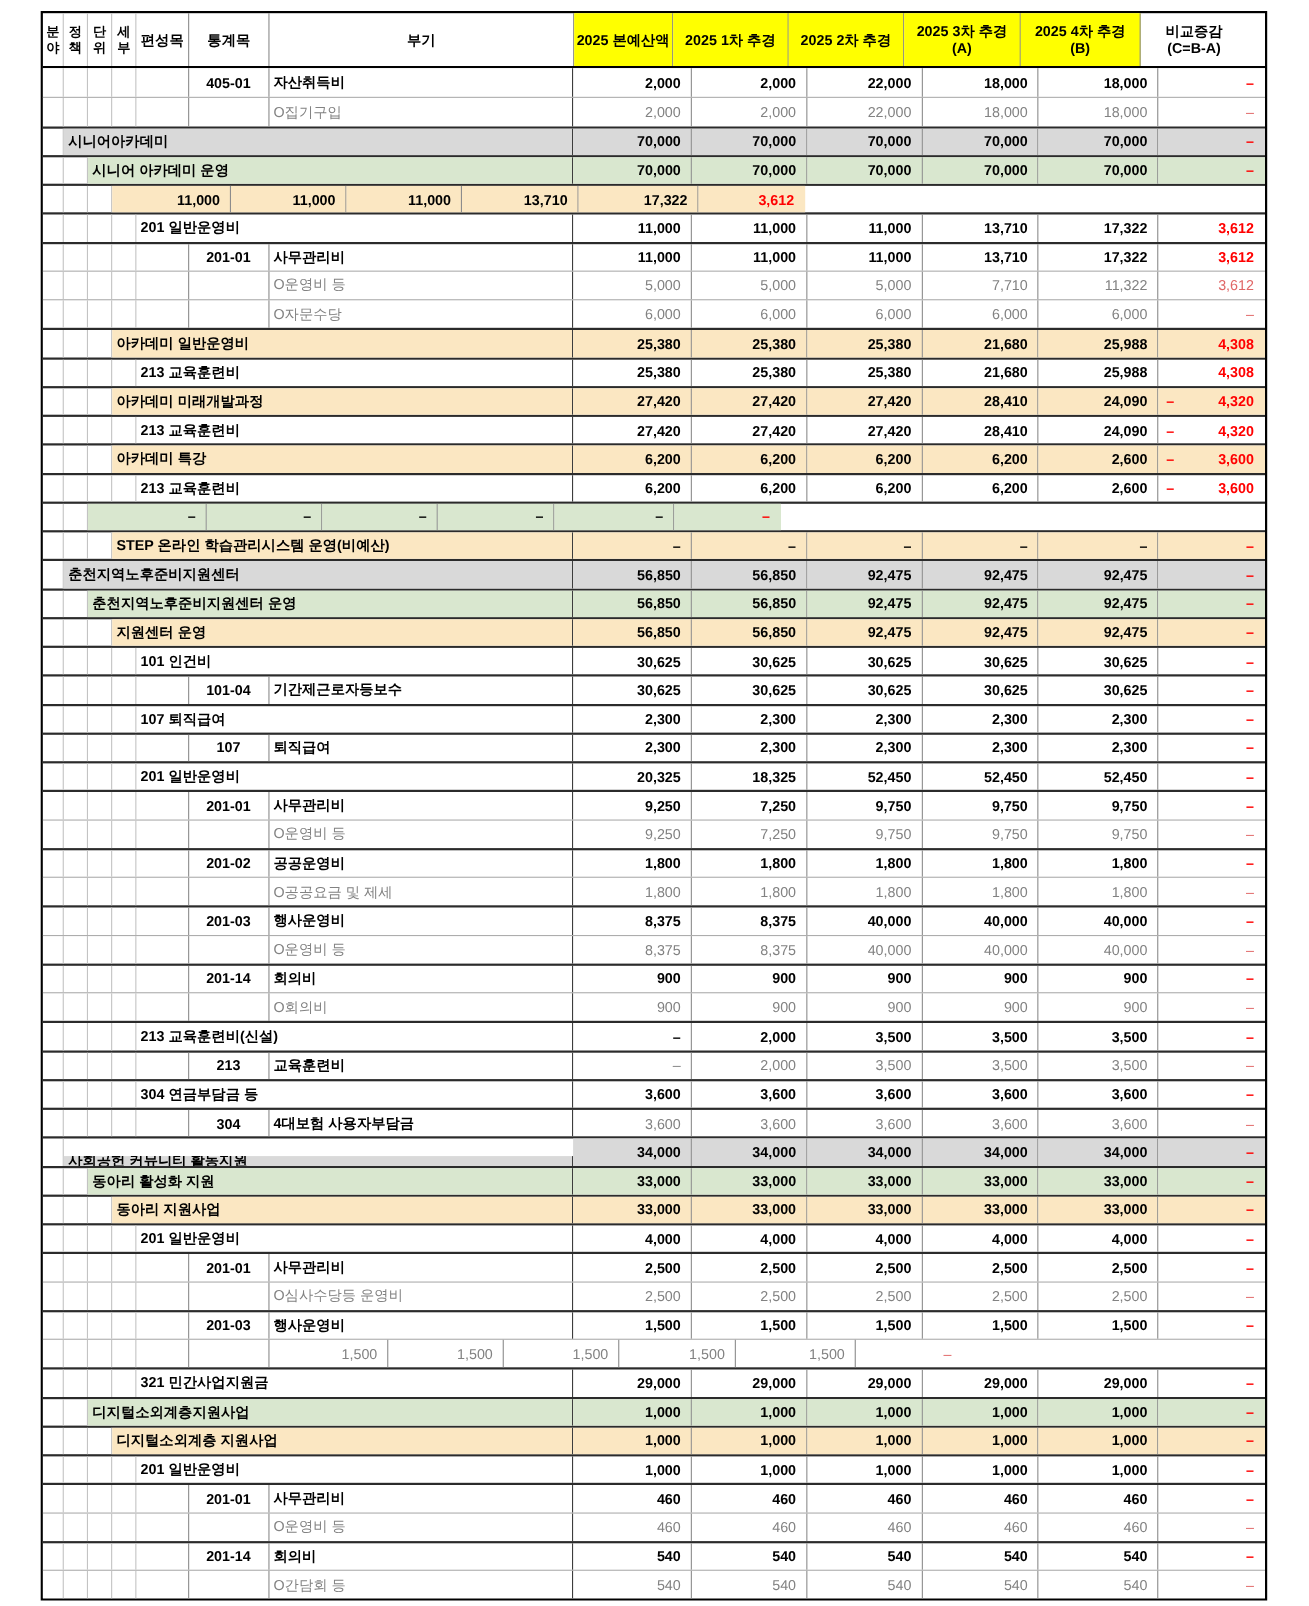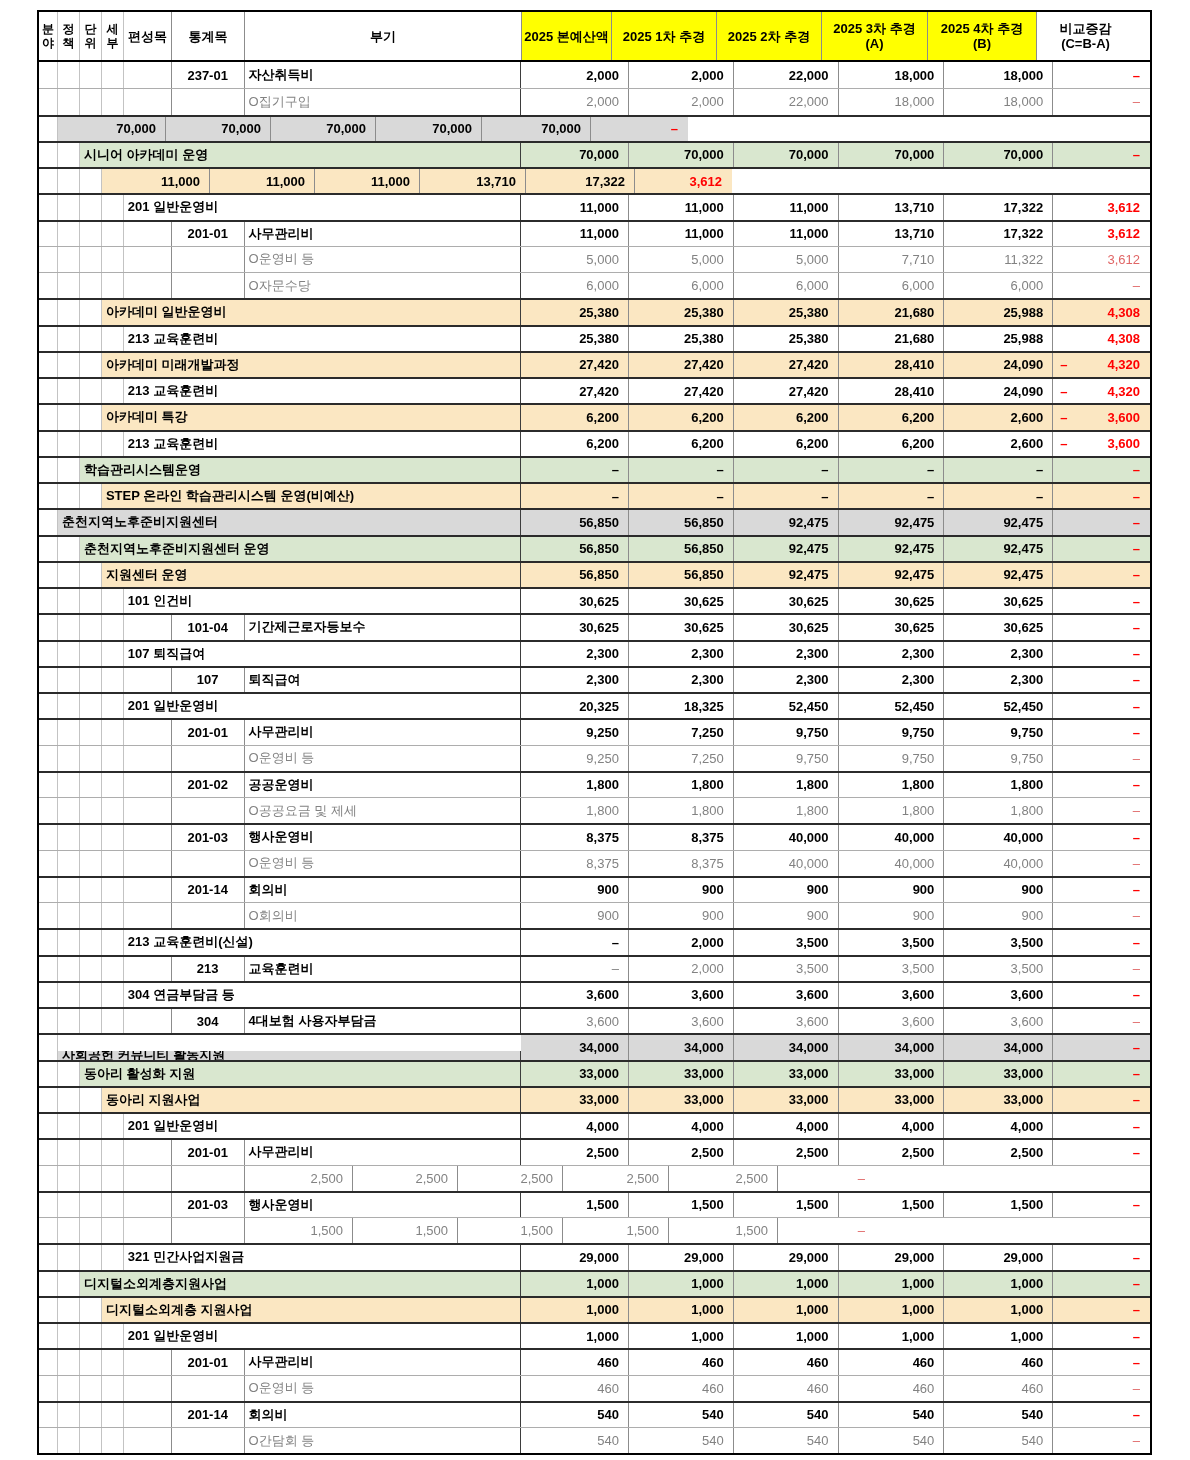--- a/index.html
+++ b/index.html
@@ -78,21 +78,21 @@
           <div class="">(C=B-A)</div>
         </div>
       </div>
     <div class="tbody">
         <div class="row">
           <div class="c lite" style="width: 19px;"></div>
           <div class="c lite" style="width: 22px;"></div>
           <div class="c lite" style="width: 22px;"></div>
           <div class="c lite" style="width: 22px;"></div>
           <div class="c" style="width: 48px;"></div>
-          <div class="c code" style="width: 73px;">237-01</div>
+          <div class="c code" style="width: 73px;">405-01</div>
           <div class="c label lastdiv" style="width: 277px;">자산취득비</div>
           <div class="c num" style="width: 108px;">2,000</div>
           <div class="c num" style="width: 105px;">2,000</div>
           <div class="c num" style="width: 105px;">22,000</div>
           <div class="c num" style="width: 106px;">18,000</div>
           <div class="c num" style="width: 109px;">18,000</div>
           <div class="c diff" style="width: 97px;">
             <div class="">–</div>
           </div>
         </div>
@@ -108,20 +108,21 @@
           <div class="c num" style="width: 105px;">2,000</div>
           <div class="c num" style="width: 105px;">22,000</div>
           <div class="c num" style="width: 106px;">18,000</div>
           <div class="c num" style="width: 109px;">18,000</div>
           <div class="c diff" style="width: 97px;">
             <div class="">–</div>
           </div>
         </div>
         <div class="row">
           <div class="c lite" style="width: 19px;"></div>
+          <div class="c label lastdiv bg-gray" style="width: 464px;">시니어아카데미</div>
           <div class="c num bg-gray" style="width: 108px;">70,000</div>
           <div class="c num bg-gray" style="width: 105px;">70,000</div>
           <div class="c num bg-gray" style="width: 105px;">70,000</div>
           <div class="c num bg-gray" style="width: 106px;">70,000</div>
           <div class="c num bg-gray" style="width: 109px;">70,000</div>
           <div class="c diff bg-gray" style="width: 97px;">
             <div class="">–</div>
           </div>
         </div>
         <div class="row">
@@ -303,21 +304,20 @@
           <div class="c num" style="width: 106px;">6,200</div>
           <div class="c num" style="width: 109px;">2,600</div>
           <div class="c diff" style="width: 97px;">
             <div class="minus">–</div>
             <div class="">3,600</div>
           </div>
         </div>
         <div class="row">
           <div class="c lite" style="width: 19px;"></div>
           <div class="c lite" style="width: 22px;"></div>
-          <div class="c label lastdiv bg-green" style="width: 442px;">학습관리시스템운영</div>
           <div class="c num bg-green" style="width: 108px;">–</div>
           <div class="c num bg-green" style="width: 105px;">–</div>
           <div class="c num bg-green" style="width: 105px;">–</div>
           <div class="c num bg-green" style="width: 106px;">–</div>
           <div class="c num bg-green" style="width: 109px;">–</div>
           <div class="c diff bg-green" style="width: 97px;">
             <div class="">–</div>
           </div>
         </div>
         <div class="row">
@@ -723,20 +723,21 @@
             <div class="">–</div>
           </div>
         </div>
         <div class="row thin graytext">
           <div class="c lite" style="width: 19px;"></div>
           <div class="c lite" style="width: 22px;"></div>
           <div class="c lite" style="width: 22px;"></div>
           <div class="c lite" style="width: 22px;"></div>
           <div class="c" style="width: 48px;"></div>
           <div class="c" style="width: 73px;"></div>
+          <div class="c label lastdiv" style="width: 277px;">O심사수당등 운영비</div>
           <div class="c num" style="width: 108px;">2,500</div>
           <div class="c num" style="width: 105px;">2,500</div>
           <div class="c num" style="width: 105px;">2,500</div>
           <div class="c num" style="width: 106px;">2,500</div>
           <div class="c num" style="width: 109px;">2,500</div>
           <div class="c diff" style="width: 97px;">
             <div class="">–</div>
           </div>
         </div>
         <div class="row">

